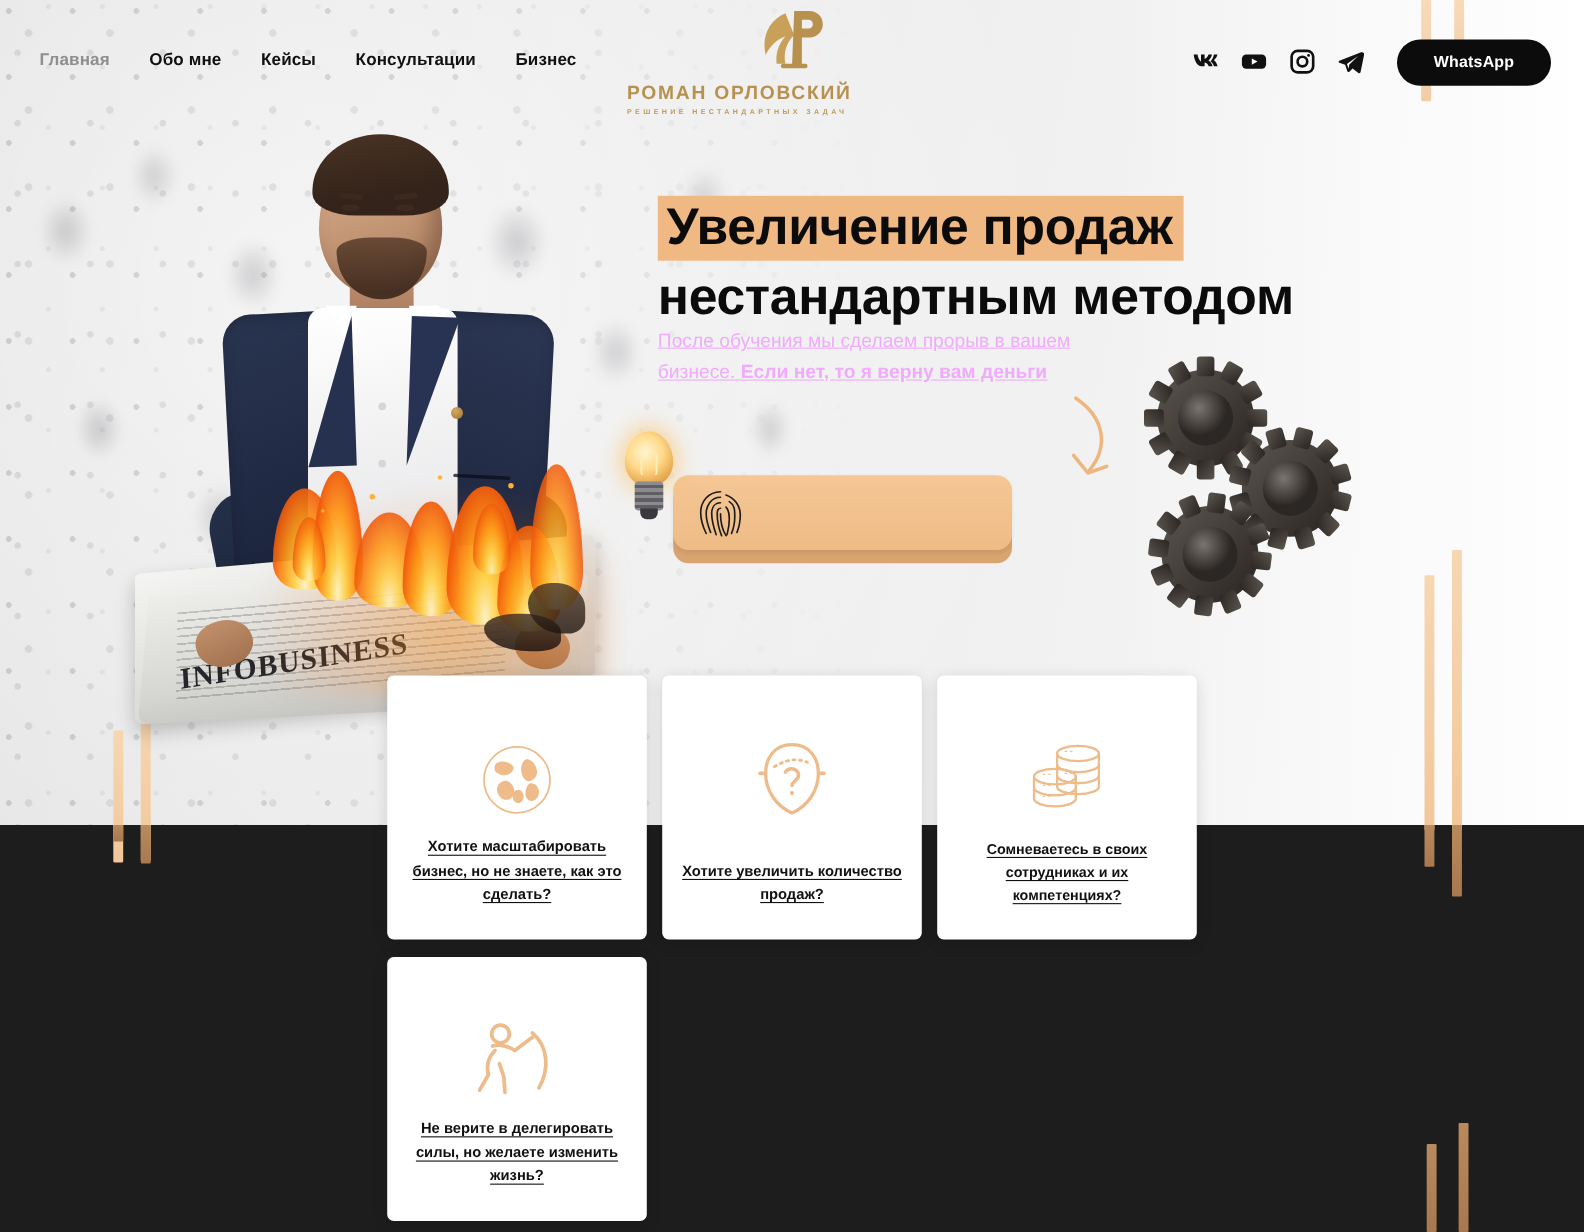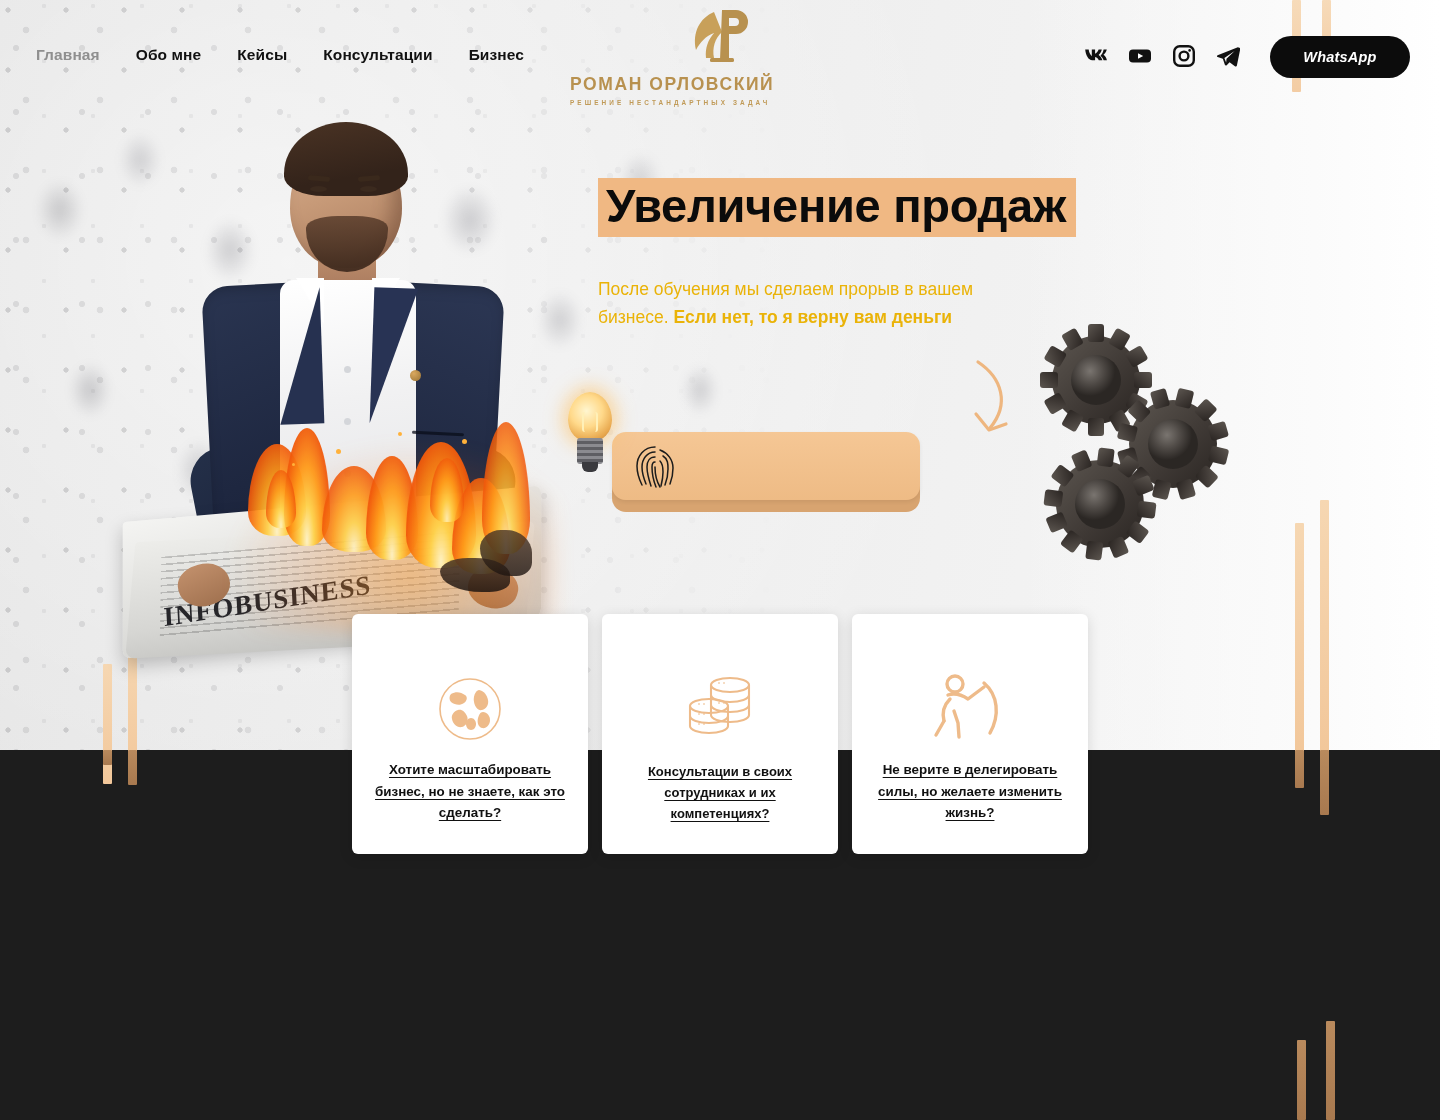--- a/index.html
+++ b/index.html
@@ -87,21 +87,21 @@
   }
 
   .socials { position: absolute; right: 200px; top: 44px; display: flex; gap: 20px; align-items: center; }
   .socials .sicon { width: 24px; height: 24px; display: block; cursor: pointer; }
 
   .wa-btn {
     position: absolute; right: 30px; top: 36px;
     width: 140px; height: 42px; border-radius: 21px; background: #0c0c0c;
     color: #fff; font-size: 14.5px; font-weight: 700;
     display: flex; align-items: center; justify-content: center;
-    border: none; cursor: pointer; letter-spacing: .2px; font-style: italic;
+    border: none; cursor: pointer; letter-spacing: .2px;
   }
 
   
   .person-wrap { position: absolute; left: 120px; top: 112px; width: 470px; height: 640px; }
 
   .ph-head {
     position: absolute; left: 170px; top: 20px; width: 112px; height: 136px;
     background: linear-gradient(160deg, #d9b193 0%, #c79a78 45%, #a87a5c 100%);
     border-radius: 50% 50% 46% 46% / 56% 56% 44% 44%;
     box-shadow: inset -10px -6px 18px rgba(90,58,40,.42);
@@ -254,22 +254,23 @@
   .h1-line1 {
     display: inline-block; background: #f0b883; color: #0b0b0b;
     font-size: 47px; font-weight: 700; line-height: 1.12;
     padding: 2px 10px 4px 8px; letter-spacing: -.3px;
   }
   .h1-line2 {
     display: block; color: #0b0b0b; font-size: 47px; font-weight: 700;
     line-height: 1.12; margin-top: 6px; letter-spacing: -.3px;
   }
   .hero-sub {
-    margin-top: 38px; font-size: 17.5px; line-height: 1.62; color: #eab308;
+    font-size: 17.5px; line-height: 1.62; color: #f0abfc;
     width: 420px;
+    text-decoration: underline;
   }
   .hero-sub b { font-weight: 700; }
 
   
   .arrow-svg { position: absolute; left: 966px; top: 358px; z-index: 21; }
 
   
   .bulb { position: absolute; left: 562px; top: 392px; width: 58px; height: 92px; z-index: 24; }
   .bulb-glass {
     position: absolute; left: 6px; top: 0; width: 44px; height: 50px;
@@ -454,20 +455,21 @@
         <path fill="#111" d="M22.5 3.1 1.6 11.2c-.9.35-.85 1.6.05 1.9l5.2 1.65 2 6.05c.25.8 1.25 1 1.85.4l2.9-2.85 5.3 3.9c.75.55 1.8.15 2-.8l3.3-16.2c.2-1-.75-1.8-1.7-1.15ZM8.4 14.1 18.6 7l-8.1 7.8-.35 3.6Z"></path>
       </svg>
     </div>
 
     <button class="wa-btn">WhatsApp</button>
   </header>
 
   <div class="hero-text">
     <h1 style="margin:0;">
       <span class="h1-line1">Увеличение продаж</span>
+      <span class="h1-line2">нестандартным методом</span>
     </h1>
     <p class="hero-sub">
       <span>После обучения мы сделаем прорыв в вашем бизнесе. </span><b>Если нет, то я верну вам деньги</b>
     </p>
   </div>
 
   <svg class="arrow-svg" width="62" height="84" viewBox="0 0 62 84">
     <path d="M12 4 C36 20, 44 46, 24 70" fill="none" stroke="#eeb67f" stroke-width="3.2" stroke-linecap="round"></path>
     <path d="M10 56 L23 72 L40 66" fill="none" stroke="#eeb67f" stroke-width="3.2" stroke-linecap="round" stroke-linejoin="round"></path>
   </svg>
@@ -586,35 +588,47 @@
           <path fill="#eebb8a" d="M25 38c4-1 7 2 9 6 2 5-1 10-5 11-5 1-9-3-10-8-1-4 2-8 6-9Z"></path>
           <path fill="#eebb8a" d="M46 18c5 1 8 5 9 10 1 5-2 9-6 10-4 1-7-3-8-8-1-5 1-11 5-12Z"></path>
           <path fill="#eebb8a" d="M50 40c4 0 7 4 7 8 0 5-4 9-8 8-4-1-5-6-4-10 1-3 2-6 5-6Z"></path>
           <path fill="#eebb8a" d="M38 46c3 0 5 3 5 6s-2 6-5 6-5-3-5-6 2-6 5-6Z"></path>
         </svg>
       </div>
       <div class="card-text">Хотите масштабировать бизнес, но не знаете, как это сделать?</div>
     </div>
 
 
+    <div class="card">
+      <div class="card-icon">
+        <svg width="68" height="76" viewBox="0 0 68 76" fill="none" stroke="#eebb8a" stroke-width="3" stroke-linecap="round">
+          <path d="M34 6 C50 6 58 18 58 32 C58 48 48 62 34 68 C20 62 10 48 10 32 C10 18 18 6 34 6 Z"></path>
+          <path d="M8 32 h-3 M60 32 h3" stroke-width="3.4"></path>
+          <path d="M18 26 q16 -10 30 -4" stroke-width="2.6" stroke-dasharray="2 4"></path>
+          <path d="M28 31 a6.5 6.5 0 0 1 12 2.5 c0 5 -6 5.5 -6 9.5" stroke-width="3.2"></path>
+          <circle cx="34" cy="50" r="1.9" fill="#eebb8a" stroke="none"></circle>
+        </svg>
+      </div>
+      <div class="card-text">Хотите увеличить количество продаж?</div>
+    </div>
 
     <div class="card">
       <div class="card-icon">
         <svg width="80" height="72" viewBox="0 0 80 72" fill="none" stroke="#eebb8a" stroke-width="2.1">
           <ellipse cx="50" cy="12" rx="19" ry="7"></ellipse>
           <path d="M31 12 v10 a19 7 0 0 0 38 0 V12"></path>
           <path d="M31 22 v10 a19 7 0 0 0 38 0 V22"></path>
           <path d="M31 32 v10 a19 7 0 0 0 38 0 V32"></path>
           <ellipse cx="29" cy="33" rx="19" ry="7"></ellipse>
           <path d="M10 33 v10 a19 7 0 0 0 38 0 V33"></path>
           <path d="M10 43 v10 a19 7 0 0 0 38 0 V43"></path>
           <path d="M38 10 h10 M38 30 h10 M18 31 h10 M18 41 h10 M18 51 h10" stroke-width="1.2" stroke-dasharray="2 3"></path>
         </svg>
       </div>
-      <div class="card-text wide">Консультации в своих сотрудниках и их компетенциях?</div>
+      <div class="card-text wide">Сомневаетесь в своих сотрудниках и их компетенциях?</div>
     </div>
 
     <div class="card">
       <div class="card-icon">
         <svg width="84" height="76" viewBox="0 0 84 76" fill="none" stroke="#eebb8a" stroke-width="3.4" stroke-linecap="round" stroke-linejoin="round">
           <circle cx="27" cy="13" r="8"></circle>
           <path d="M20 24 C26 22 34 24 40 28 L56 16"></path>
           <path d="M22 28 C16 34 14 42 16 50"></path>
           <path d="M16 50 L8 64"></path>
           <path d="M26 40 L30 52 L31 66"></path>

